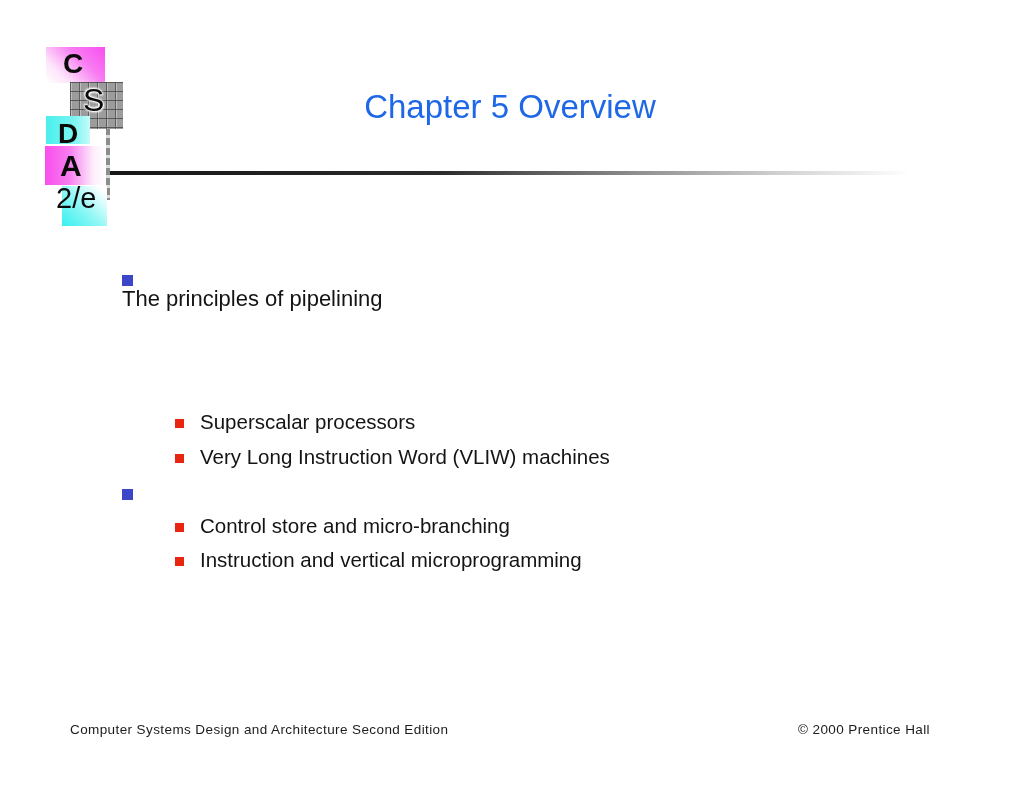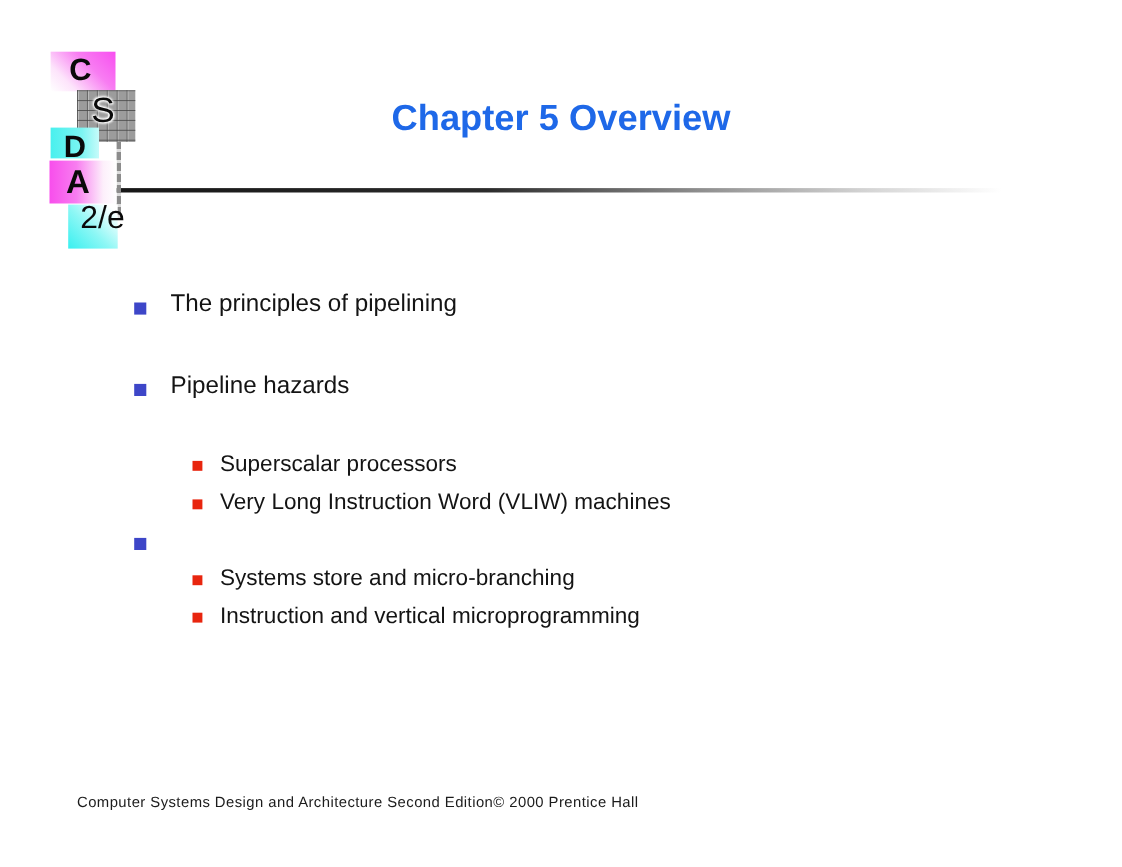--- a/index.html
+++ b/index.html
@@ -48,52 +48,52 @@
   }
   .logo .letter {
     position: absolute; color: #0a0a0a; line-height: 1; z-index: 8;
     font-family: "Liberation Sans", sans-serif;
   }
   .letter-c { left: 63px; top: 50px;  font-size: 28px; font-weight: bold; }
   .letter-s { left: 83px; top: 84px;  font-size: 32px; font-weight: normal;
               text-shadow: 0 0 3px #fff, 0 0 3px #fff, 1px 1px 2px #fff, -1px -1px 2px #fff; }
   .letter-d { left: 58px; top: 120px; font-size: 28px; font-weight: bold; z-index: 5; }
   .letter-a { left: 60px; top: 151px; font-size: 30px; font-weight: bold; }
-  .letter-e { left: 56px; top: 184px; font-size: 29px; font-weight: normal; z-index: 7; margin-left: 17px; }
+  .letter-e { left: 56px; top: 184px; font-size: 29px; font-weight: normal; z-index: 7; }
   .v-dash {
     position: absolute; left: 106px; top: 88px; width: 4px; height: 112px;
     background: repeating-linear-gradient(180deg, #8c8c8c 0 7px, #dcdcdc 7px 10px);
     z-index: 1;
   }
 
   
   .title {
     position: absolute; left: 0; top: 88px; width: 100%;
-    text-align: center; font-size: 33px; font-weight: bold; margin: 0;
+    text-align: center; font-size: 33px; font-weight: normal; margin: 0;
   }
   .h-rule {
     position: absolute; left: 84px; top: 171px; width: 852px; height: 4px;
     background: linear-gradient(to right,
       #c4c4c4 0px, #c4c4c4 8px, #161616 11px, #2b2b2b 42%,
       #8f8f8f 65%, #d2d2d2 82%, rgba(255,255,255,0) 97%);
   }
 
   
   .bullets { position: absolute; left: 0; top: 0; width: 100%; height: 100%; }
   .li { position: absolute; display: flex; align-items: flex-start; }
   .li .txt { white-space: nowrap; }
-  .li.l1 { left: 122px; font-size: 22px;   line-height: 26px; }
+  .li.l1 { left: 122px; font-size: 22px;   line-height: 26px; flex-direction: column; }
   .li.l2 { left: 175px; font-size: 20.5px; line-height: 24px; }
   .li.l1 .marker { width: 11px; height: 11px; margin: 12px 22px 0 0; flex: none; }
   .li.l2 .marker { width: 9px;  height: 9px;  margin: 9px 16px 0 0;  flex: none; }
 
   
   .footer {
     position: absolute; left: 0; top: 722px; width: 1020px;
-    display: flex; 
+    display: flex; justify-content: space-between;
     padding: 0 90px 0 70px; box-sizing: border-box;
     font-size: 13.5px; letter-spacing: 0.4px; color: #1c1c1c;
   }
 </style>
 </head>
 <body>
 
 <div class="slide">
 
   <div class="logo">
@@ -111,38 +111,34 @@
   </div>
 
   <h1 class="title" style="color:#1e68e8">Chapter 5 Overview</h1>
   <div class="h-rule"></div>
 
   <div class="bullets">
     <div class="li l1" style="top:263px">
       <span class="marker" style="background:#3d46c8"></span>
       <span class="txt">The principles of pipelining</span>
     </div>
-    <div class="li l1" style="top:337px">
-      <span class="marker" style="background:#3d46c8"></span>
-      <span class="txt">Pipeline hazards</span>
-    </div>
     <div class="li l2" style="top:410px">
       <span class="marker" style="background:#e8250e"></span>
       <span class="txt">Superscalar processors</span>
     </div>
     <div class="li l2" style="top:445px">
       <span class="marker" style="background:#e8250e"></span>
       <span class="txt">Very Long Instruction Word (VLIW) machines</span>
     </div>
     <div class="li l1" style="top:477px">
       <span class="marker" style="background:#3d46c8"></span>
     </div>
     <div class="li l2" style="top:514px">
       <span class="marker" style="background:#e8250e"></span>
-      <span class="txt">Systems store and micro-branching</span>
+      <span class="txt">Control store and micro-branching</span>
     </div>
     <div class="li l2" style="top:548px">
       <span class="marker" style="background:#e8250e"></span>
       <span class="txt">Instruction and vertical microprogramming</span>
     </div>
   </div>
 
   <div class="footer">
     <span>Computer Systems Design and Architecture Second Edition</span>
     <span>© 2000 Prentice Hall</span>

